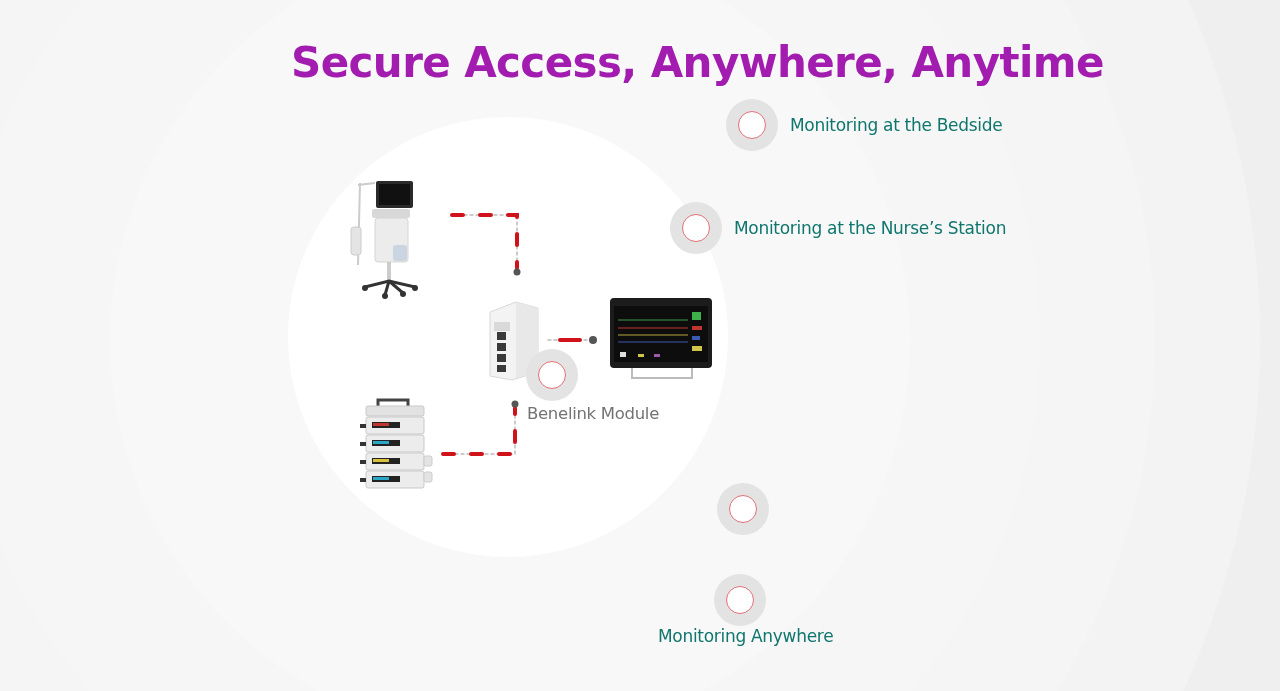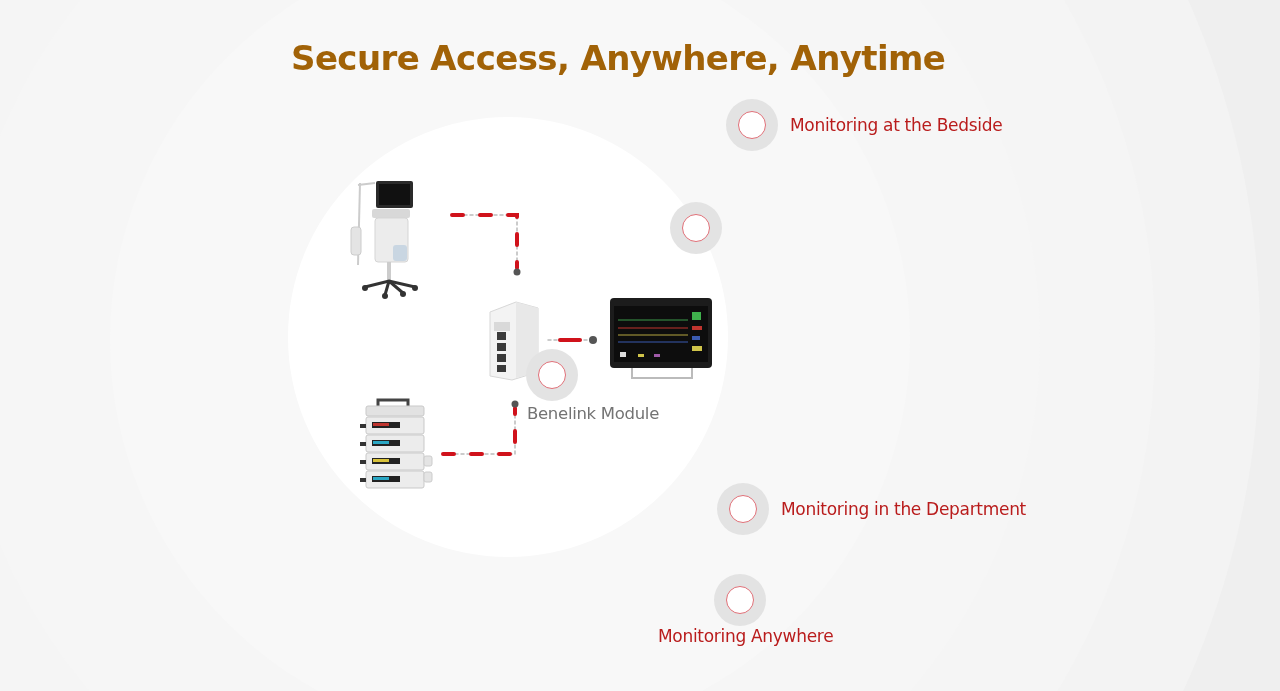--- a/index.html
+++ b/index.html
@@ -18,23 +18,23 @@
   }
   .ring-1 { width: 1680px; height: 1680px; top: 340px; left: 420px; background: #f3f3f3; }
   .ring-2 { width: 1360px; height: 1360px; top: 340px; left: 475px; background: #f5f5f5; }
   .ring-3 { width: 1080px; height: 1080px; top: 340px; left: 500px; background: #f6f6f6; }
   .ring-4 { width: 800px; height: 800px; top: 340px; left: 510px; background: #f8f8f8; }
   .ring-5 { width: 440px; height: 440px; top: 337px; left: 508px; background: #ffffff; }
 
   .title {
     position: absolute;
     left: 291px; top: 38px;
-    font-size: 34px;
+    font-size: 42px;
     letter-spacing: -0.6px;
-    color: #a16207;
+    color: #a21caf;
     white-space: nowrap;
   }
 
   .loc-item {
     position: absolute;
     display: flex;
     align-items: center;
   }
   .loc-badge {
     width: 52px; height: 52px;
@@ -46,21 +46,21 @@
   .loc-ring {
     width: 28px; height: 28px;
     border-radius: 50%;
     border: 1.5px solid #e07078;
     background: #ffffff;
   }
   .loc-label {
     margin-left: 12px;
     font-size: 17px;
     letter-spacing: -0.3px;
-    color: #b91c1c;
+    color: #0f766e;
     white-space: nowrap;
   }
   .loc-1 { left: 726px; top: 99px; }
   .loc-2 { left: 670px; top: 202px; }
   .loc-3 { left: 717px; top: 483px; }
   .loc-4 { left: 646px; top: 574px; flex-direction: column; }
 
   .module-badge { position: absolute; left: 526px; top: 349px; }
   .module-label {
     position: absolute;
@@ -89,26 +89,26 @@
 <div class="loc-item loc-1">
   <div class="loc-badge">
       <div class="loc-ring"></div>
     </div>
   <span class="loc-label">Monitoring at the Bedside</span>
 </div>
 <div class="loc-item loc-2">
   <div class="loc-badge">
       <div class="loc-ring"></div>
     </div>
+  <span class="loc-label">Monitoring at the Nurse’s Station</span>
 </div>
 <div class="loc-item loc-3">
   <div class="loc-badge">
       <div class="loc-ring"></div>
     </div>
-  <span class="loc-label">Monitoring in the Department</span>
 </div>
 <div class="loc-item loc-4">
   <div class="loc-badge">
       <div class="loc-ring"></div>
     </div>
   <span class="loc-label">Monitoring Anywhere</span>
 </div>
 
 <svg class="device" style="left:0;top:0;" width="1280" height="691">
   <g fill="none" stroke-linecap="round">

